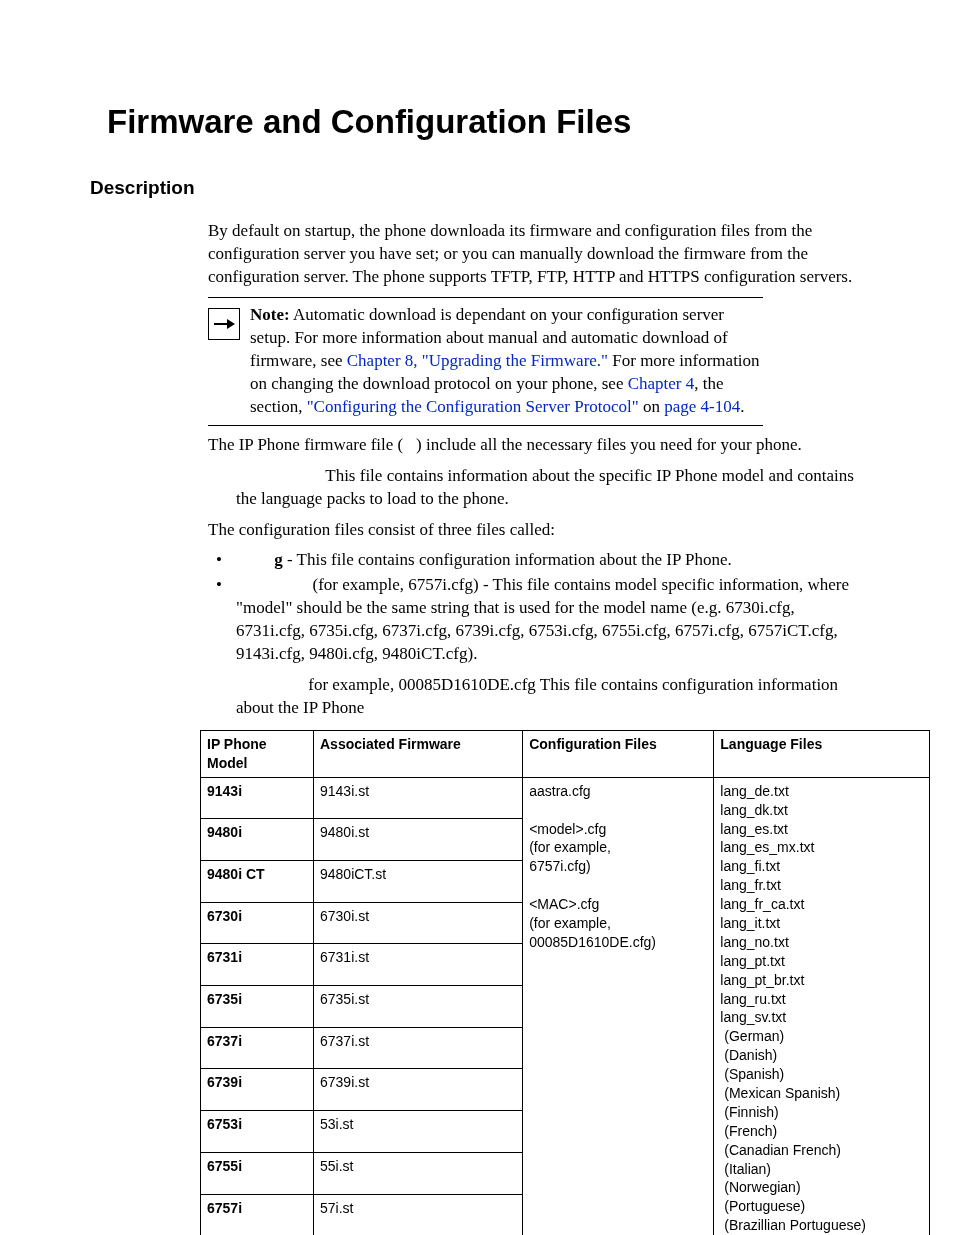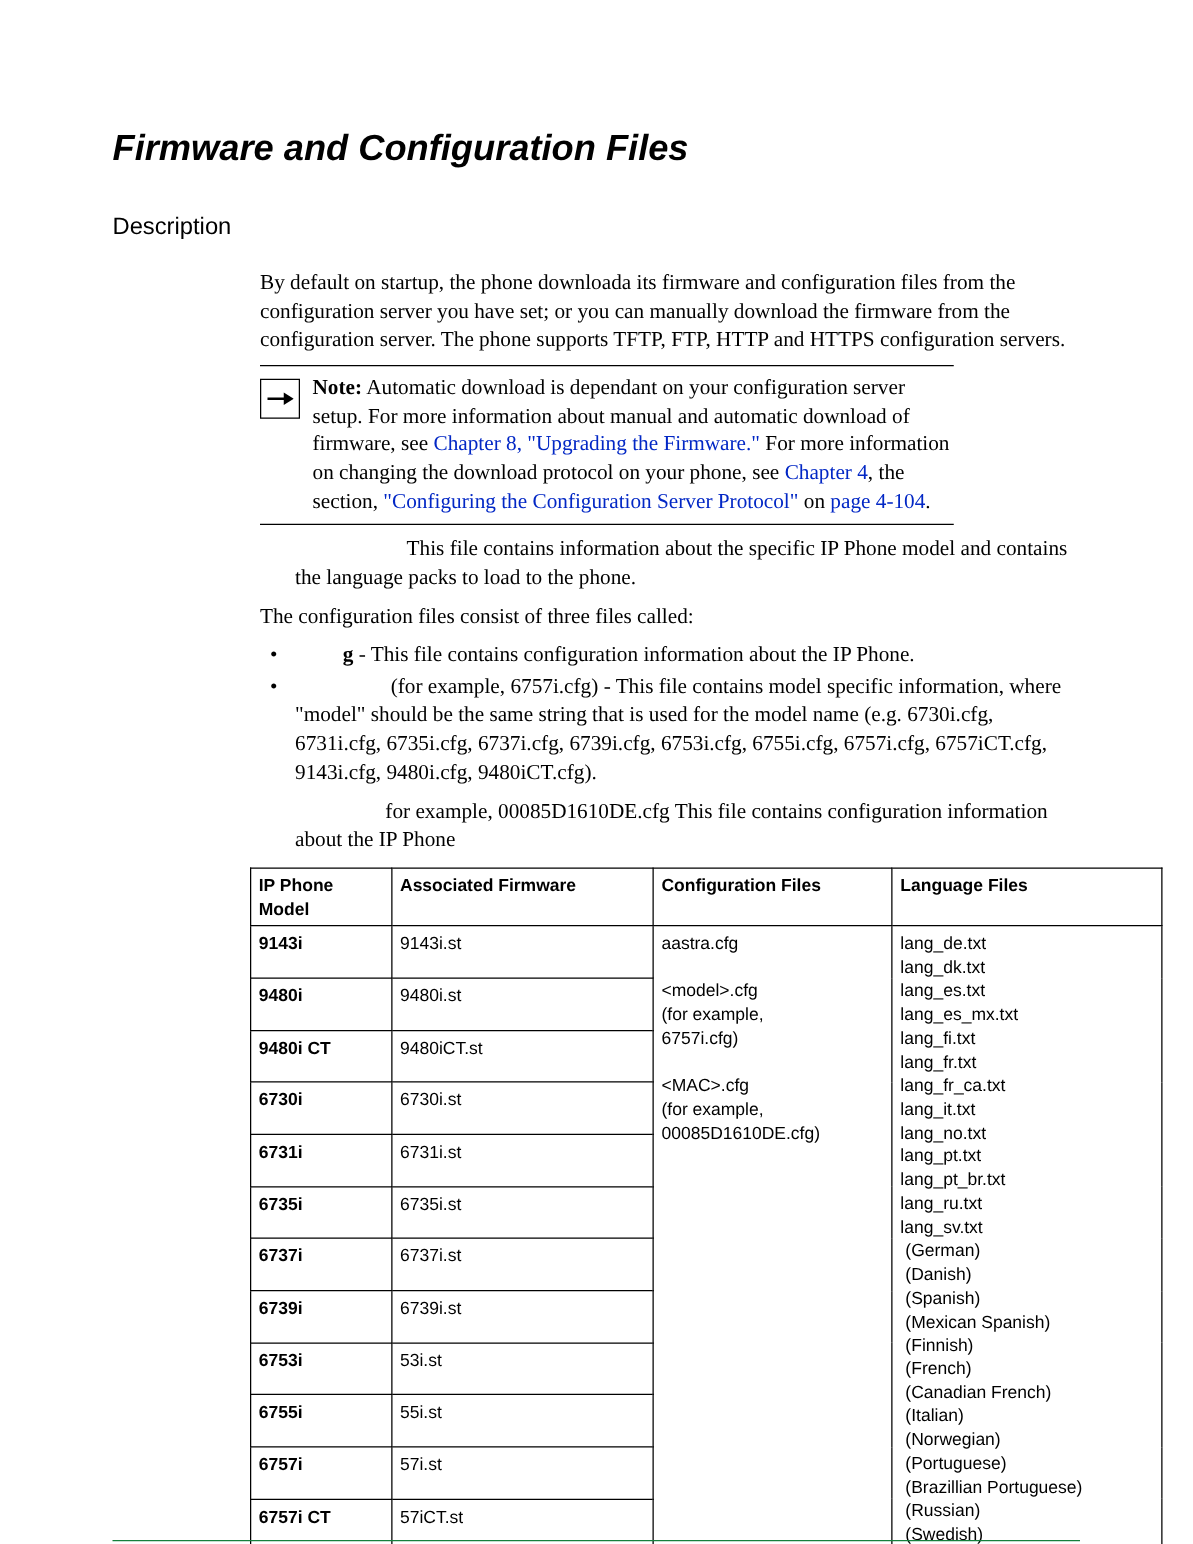--- a/index.html
+++ b/index.html
@@ -1,18 +1,18 @@
 <!DOCTYPE html>
 <html><head>
 <meta charset="utf-8">
 <style>
   html,body{margin:0;padding:0;background:#fff;color:#000;}
   body{font-family:"Times New Roman",Times,serif;font-size:17px;line-height:1.35;width:954px;min-height:1235px;position:relative;box-sizing:border-box;padding:100px 90px 60px 90px;}
-  h1{font-family:Arial,Helvetica,sans-serif;font-weight:bold;font-size:29px;margin:0 0 30px 0;font-style:italic;}
-  h2{font-family:Arial,Helvetica,sans-serif;font-weight:normal;font-size:19px;margin:0 0 20px 0;}
+  h1{font-family:Arial,Helvetica,sans-serif;font-weight:bold;font-size:33px;margin:0 0 30px 17px;}
+  h2{font-family:Arial,Helvetica,sans-serif;font-weight:bold;font-size:19px;margin:0 0 20px 0;}
   .content{margin-left:118px;}
   p{margin:6px 0 8px 0;}
   .note-box{border-top:1.5px solid #000;border-bottom:1.5px solid #000;display:flex;padding:6px 0;margin:8px 0 8px 0;width:555px;}
   .note-icon{width:30px;height:30px;border:1.5px solid #000;margin:4px 10px 0 0;flex:none;display:flex;align-items:center;justify-content:center;position:relative;}
   .note-icon svg{display:block;}
   .note-text{flex:1;}
   a.xref{color:#0227c5;text-decoration:none;}
   ul.bullets{list-style:none;padding:0;margin:4px 0 8px 0;}
   ul.bullets li{position:relative;padding-left:28px;margin:2px 0;}
   ul.bullets li::before{content:"•";position:absolute;left:8px;top:0;}
@@ -44,20 +44,23 @@
       <svg width="22" height="12" viewBox="0 0 22 12">
         <line x1="1" y1="6" x2="16" y2="6" stroke="#000" stroke-width="2"></line>
         <polygon points="14,1 22,6 14,11" fill="#000"></polygon>
       </svg>
     </div>
     <div class="note-text">
       <b>Note:</b><span> Automatic download is dependant on your configuration server setup. For more information about manual and automatic download of firmware, see </span><a class="xref">Chapter 8, "Upgrading the Firmware."</a><span> For more information on changing the download protocol on your phone, see </span><a class="xref">Chapter 4</a><span>, the section, </span><a class="xref">"Configuring the Configuration Server Protocol"</a><span> on </span><a class="xref">page 4-104</a><span>.</span>
     </div>
   </div>
 
+  <p>
+    <span>The IP Phone firmware file (</span>&nbsp;&nbsp;&nbsp;<span>) include all the necessary files you need for your phone.</span>
+  </p>
 
   <p class="sub">&nbsp;&nbsp;&nbsp;&nbsp;&nbsp;&nbsp;&nbsp;&nbsp;&nbsp;&nbsp;&nbsp;&nbsp;&nbsp;&nbsp;&nbsp;&nbsp;&nbsp;&nbsp;&nbsp;&nbsp;&nbsp;<span>This file contains information about the specific IP Phone model and contains the language packs to load to the phone.</span></p>
 
   <p>The configuration files consist of three files called:</p>
 
   <ul class="bullets">
     <li>
       &nbsp;&nbsp;&nbsp;&nbsp;&nbsp;&nbsp;&nbsp;&nbsp;&nbsp;<b>g</b><span> - This file contains configuration information about the IP Phone.</span>
     </li>
     <li>

